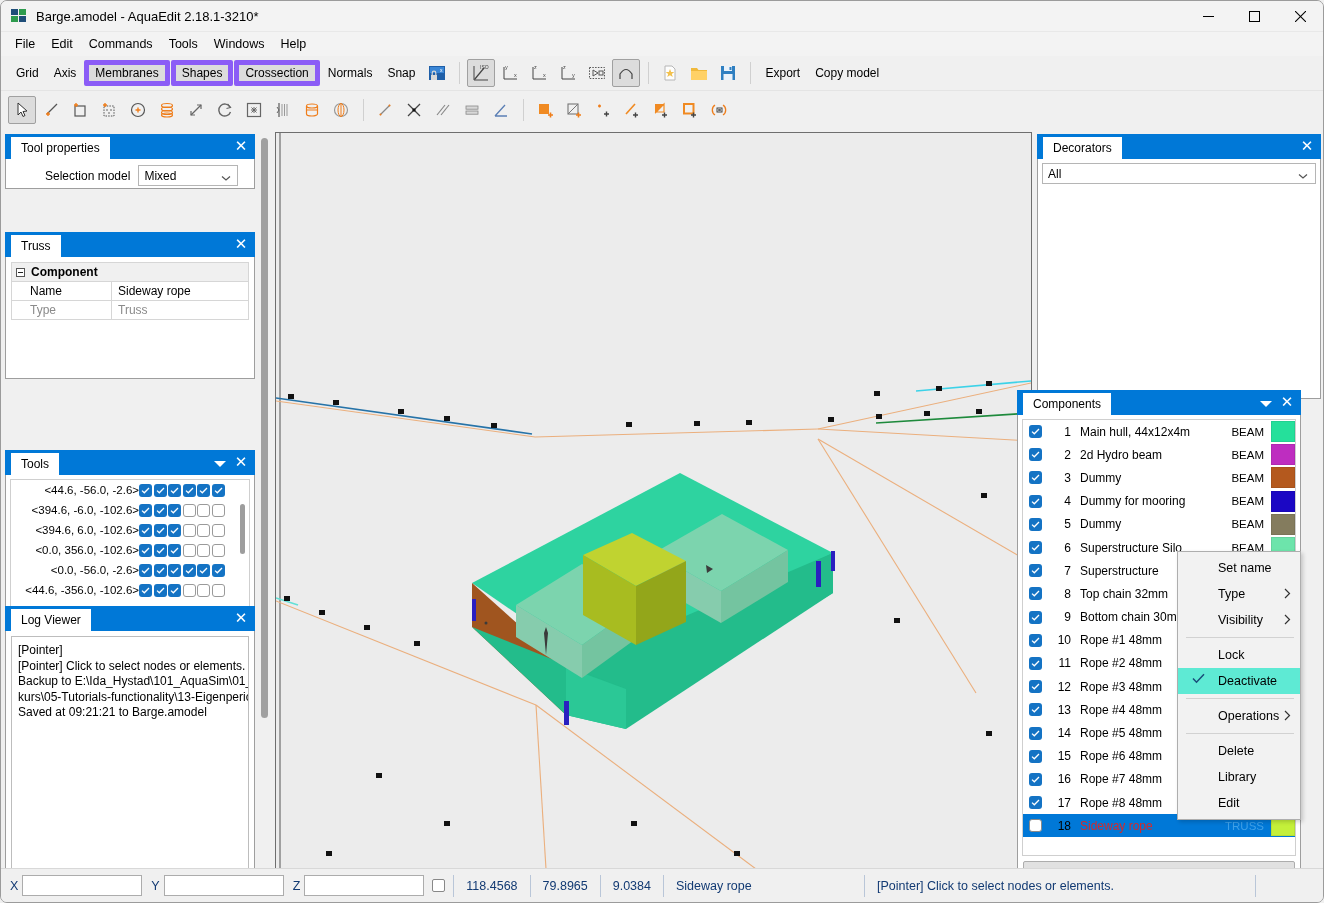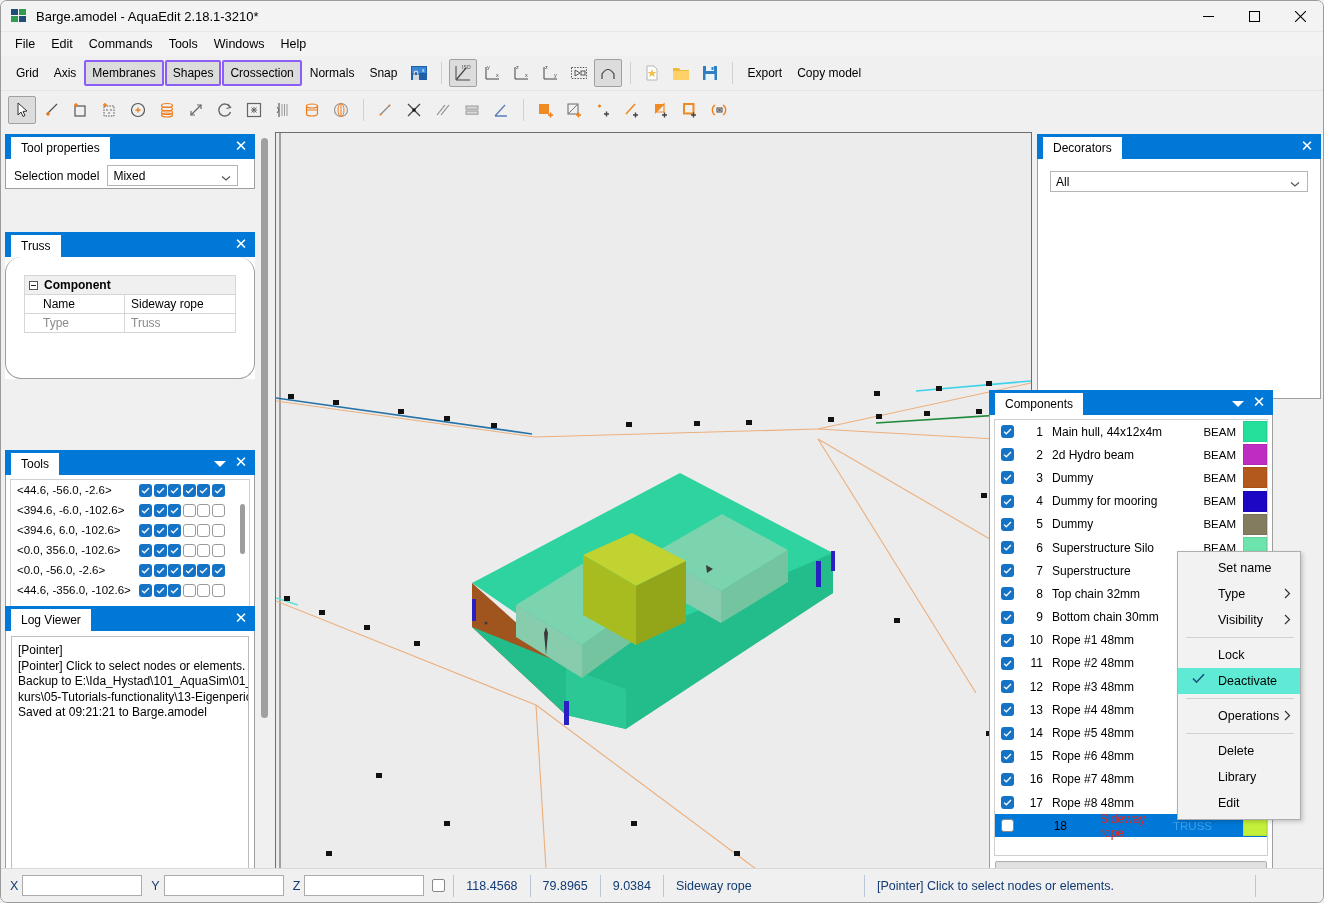--- a/index.html
+++ b/index.html
@@ -51,21 +51,21 @@
   }
   #toolbar2 {
     position: absolute; left: 0; top: 90px; width: 1322px; height: 38px;
     background: #f0f0f0; display: flex; align-items: center; padding-left: 7px;
   }
   .tbtn {
     height: 26px; min-width: 26px; display: flex; align-items: center; justify-content: center;
     padding: 0 6px; font-size: 12px; color: #000; margin-right: 1px; border: 1px solid transparent;
     border-radius: 2px;
   }
-  .tbtn.toggled { background: #dcdcdc; border: 2px solid #8b5cf6; }
+  .tbtn.toggled { background: #dcdcdc; border: 5px solid #8b5cf6; }
   .tsep { width: 1px; height: 22px; background: #d0d0d0; margin: 0 7px; }
   .ibtn {
     width: 28px; height: 28px; display: flex; align-items: center; justify-content: center;
     margin-right: 1px; border: 1px solid transparent; border-radius: 2px;
   }
   .ibtn.toggled { background: #dcdcdc; border: 1px solid #a0a0a0; }
   .ibtn svg { display: block; }
 
   
   .panel { position: absolute; background: #ffffff; }
@@ -92,37 +92,37 @@
     position: absolute; left: 256px; top: 131px; width: 16px; height: 738px;
     background: #f0f0f0;
   }
   #leftscroll .thumb {
     position: absolute; left: 4px; top: 6px; width: 7px; height: 580px;
     background: #a0a0a0; border-radius: 4px;
   }
 
   
   #tool-props { left: 4px; top: 133px; width: 250px; }
-  .tp-row { display: flex; align-items: center; padding: 6px 16px 2px 8px; }
+  .tp-row { display: flex; align-items: center; padding: 6px 16px 2px 8px; margin-left: 31px; }
   .tp-label { font-size: 12px; margin-right: 8px; }
   .combo {
     flex: 1; height: 21px; border: 1px solid #b5b5b5; background: #fff;
     display: flex; align-items: center; padding-left: 5px; font-size: 12px;
     position: relative;
   }
   .combo .chev { position: absolute; right: 6px; top: 5px; }
   .cb-row { display: flex; align-items: center; padding: 6px 8px 9px 16px; }
   .cbox {
     width: 13px; height: 13px; border: 1px solid #888; background: #fff;
     border-radius: 2px; margin-right: 6px; flex: none;
   }
 
   
   #truss { left: 4px; top: 231px; width: 250px; }
-  #truss .panel-body { height: 122px; padding: 18px; border-radius: 16px; }
+  #truss .panel-body { height: 122px; padding: 5px; }
   .grid-table { width: 100%; border-collapse: collapse; font-size: 12px; }
   .grid-table td {
     border: 1px solid #d6d6d6; padding: 2px 4px 2px 6px; height: 17px;
   }
   .grp-row td { background: #f0f0f0; font-weight: bold; padding-left: 4px; }
   .grp-box {
     display: inline-block; width: 9px; height: 9px; border: 1px solid #555;
     position: relative; margin-right: 6px; vertical-align: middle; background:#fff;
   }
   .grp-box:before {
@@ -131,21 +131,21 @@
   .cell-name { padding-left: 18px !important; width: 100px; }
   .dim { color: #8a8a8a; }
 
   
   #dofs { left: 4px; top: 449px; width: 250px; }
   #dofs .panel-body { height: 146px; padding: 4px; }
   #dofs-inner {
     border: 1px solid #cfcfcf; height: 136px; overflow: hidden; position: relative;
     background: #fff;
   }
-  .dof-row { display: flex; align-items: center; height: 20px; padding-left: 6px; }
+  .dof-row { display: flex; align-items: center; height: 20px; padding-left: 6px; text-align: right; }
   .dof-coord { font-size: 11.5px; width: 122px; }
   .dchk {
     width: 13px; height: 13px; margin-right: 1.5px; border-radius: 3px; flex: none;
     display: flex; align-items: center; justify-content: center;
   }
   .dchk.on { background: #1473c4; }
   .dchk.off { background: #fff; border: 1px solid #9a9a9a; }
   .dchk svg { display:block; }
   #dof-sb { position: absolute; right: 2px; top: 2px; width: 9px; height: 130px; background: #fff; }
   #dof-sb .t { position: absolute; left: 2px; top: 22px; width: 5px; height: 50px; background: #9d9d9d; border-radius: 3px; }
@@ -161,41 +161,41 @@
 
   
   #viewport {
     position: absolute; left: 274px; top: 131px; width: 757px; height: 738px;
     background: #ececec; border: 1px solid #6e6e6e; overflow: hidden;
   }
   #viewport svg { display: block; }
 
   
   #decorators { left: 1036px; top: 133px; width: 284px; }
-  #decorators .panel-body { height: 240px; padding: 12px; }
+  #decorators .panel-body { height: 240px; padding: 4px; }
   .dec-combo {
     height: 21px; border: 1px solid #b5b5b5; background: #fff; display: flex;
     align-items: center; padding-left: 5px; font-size: 12px; position: relative;
     margin-bottom: 4px;
   }
   #dec-list { border: 1px solid #cfcfcf; height: 206px; background: #fff; }
   .dec-row { display: flex; align-items: center; height: 19px; padding: 0 6px 0 7px; font-size: 12px; }
   .dec-row .sp { flex: 1; }
 
   
-  #components { left: 988px; top: 389px; width: 284px; }
+  #components { left: 1016px; top: 389px; width: 284px; }
   #components .panel-body { height: 478px; padding: 4px; position: relative; }
   #comp-list {
     border: 1px solid #cfcfcf; height: 437px; background: #fff; overflow: hidden;
     position: relative;
   }
   .comp-row {
     display: flex; align-items: center; height: 23.2px; padding-left: 6px; font-size: 12px;
   }
-  .comp-row.selected { background: #0078d7; gap: 24px; }
+  .comp-row.selected { background: #0078d7; }
   .ccb {
     width: 13px; height: 13px; border-radius: 3px; flex: none; margin-right: 7px;
     display: flex; align-items: center; justify-content: center;
   }
   .ccb.on { background: #1473c4; }
   .ccb.off { background: #fff; border: 1px solid #8a8a8a; }
   .comp-idx { width: 22px; text-align: right; margin-right: 9px; }
   .comp-name { flex: 1; }
   .comp-row.selected .comp-name { color: #d42a2a; }
   .comp-type { margin-right: 7px; font-size: 11.5px; }

